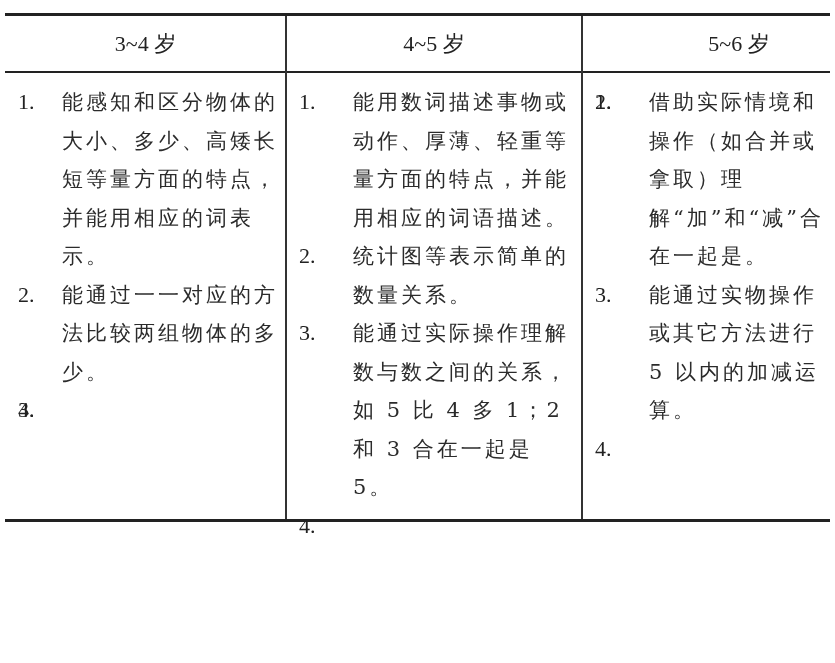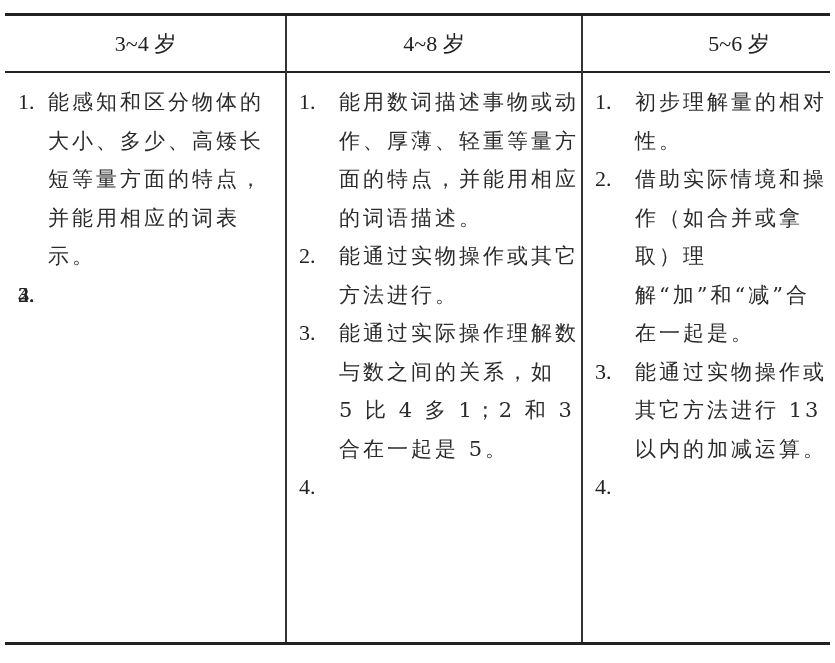--- a/index.html
+++ b/index.html
@@ -13,21 +13,21 @@
     body {
       font-family: "DejaVu Serif", "Liberation Serif", serif;
       color: #2a2a2a;
       position: relative;
     }
     .table {
       position: absolute;
       left: 5px;
       top: 13px;
       width: 825px;
-      height: 632px;
+      height: 509px;
       border-top: 3px solid #222;
       border-bottom: 3px solid #222;
       box-sizing: border-box;
     }
     .header-row {
       position: absolute;
       left: 0;
       top: 0;
       width: 100%;
       height: 57px;
@@ -67,85 +67,86 @@
       position: absolute;
       left: 0;
       top: 0;
       font-family: "Liberation Serif", serif;
       font-size: 22px;
       letter-spacing: 0;
       color: #222;
     }
     .item .txt {
       display: block;
+      margin-left: 14px;
     }
     .c1 { left: 13px; width: 268px; padding-top: 10px; }
     .c1 .item { padding-left: 30px; }
     .c2 { left: 294px; width: 280px; padding-top: 10px; }
     .c2 .item { padding-left: 40px; }
     .c3 { left: 590px; width: 235px; padding-top: 10px; }
     .c3 .item { padding-left: 40px; }
   </style>
 </head>
 <body>
 
 <div class="table">
   <div class="header-row">
     <div class="hcell" style="left:0;width:281px;">3~4 岁</div>
-    <div class="hcell" style="left:281px;width:296px;">4~8 岁</div>
+    <div class="hcell" style="left:281px;width:296px;">4~5 岁</div>
     <div class="hcell" style="left:610px;width:248px;">5~6 岁</div>
   </div>
 
   <div class="col-divider" style="left:280px;"></div>
   <div class="col-divider" style="left:576px;"></div>
 
   <div class="body-cell c1">
     <div class="item">
       <span class="num">1.</span>
       <span class="txt">能感知和区分物体的大小、多少、高矮长短等量方面的特点，并能用相应的词表示。</span>
     </div>
     <div class="item">
       <span class="num">2.</span>
+      <span class="txt">能通过一一对应的方法比较两组物体的多少。</span>
     </div>
     <div class="item">
       <span class="num">3.</span>
     </div>
     <div class="item">
       <span class="num">4.</span>
     </div>
   </div>
 
   <div class="body-cell c2">
     <div class="item">
       <span class="num">1.</span>
       <span class="txt">能用数词描述事物或动作、厚薄、轻重等量方面的特点，并能用相应的词语描述。</span>
     </div>
     <div class="item">
       <span class="num">2.</span>
-      <span class="txt">能通过实物操作或其它方法进行。</span>
+      <span class="txt">统计图等表示简单的数量关系。</span>
     </div>
     <div class="item">
       <span class="num">3.</span>
       <span class="txt">能通过实际操作理解数与数之间的关系，如 5 比 4 多 1；2 和 3 合在一起是 5。</span>
     </div>
     <div class="item">
       <span class="num">4.</span>
     </div>
   </div>
 
   <div class="body-cell c3">
     <div class="item">
       <span class="num">1.</span>
-      <span class="txt">初步理解量的相对性。</span>
     </div>
     <div class="item">
       <span class="num">2.</span>
       <span class="txt">借助实际情境和操作（如合并或拿取）理解“加”和“减”合在一起是。</span>
     </div>
     <div class="item">
       <span class="num">3.</span>
-      <span class="txt">能通过实物操作或其它方法进行 13 以内的加减运算。</span>
+      <span class="txt">能通过实物操作或其它方法进行 5 以内的加减运算。</span>
     </div>
     <div class="item">
       <span class="num">4.</span>
     </div>
   </div>
 </div>
 
 </body></html>

